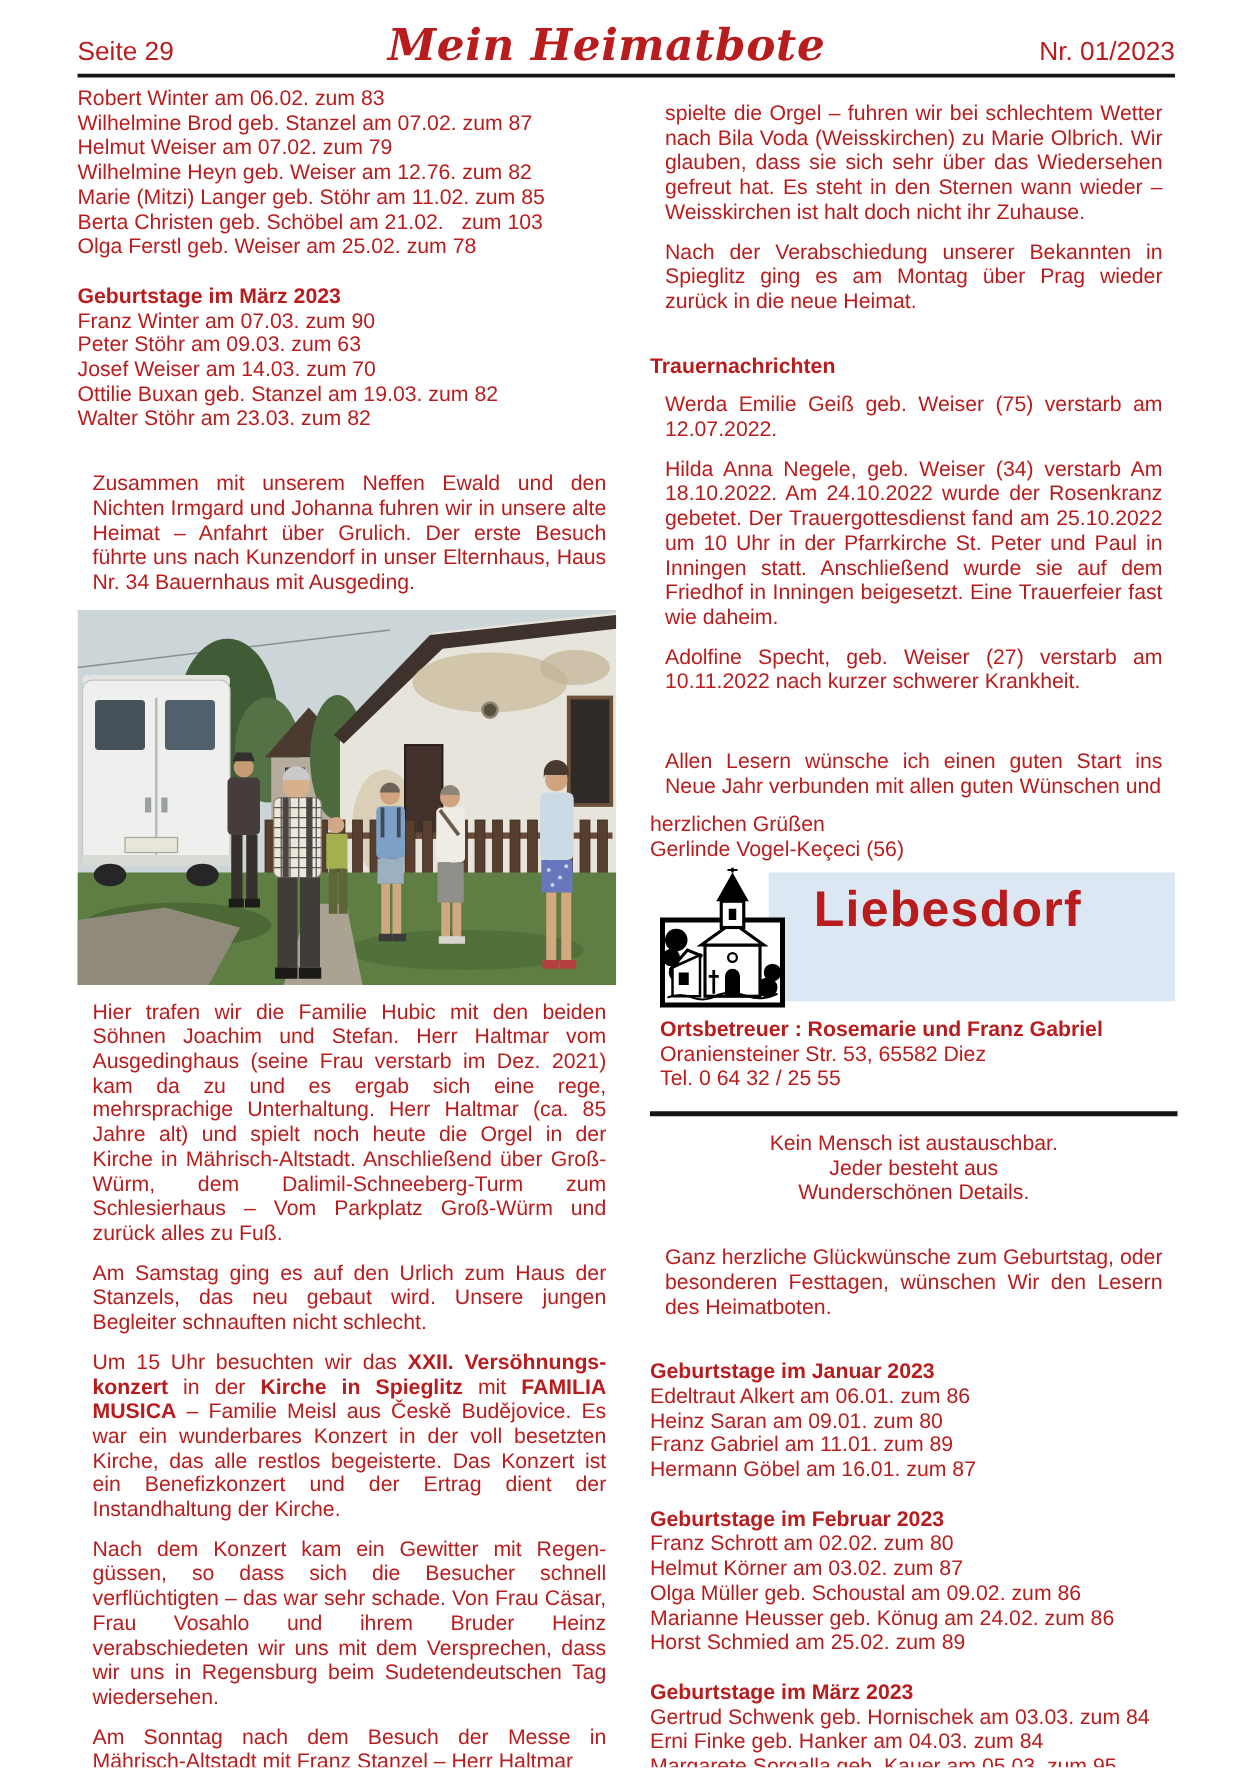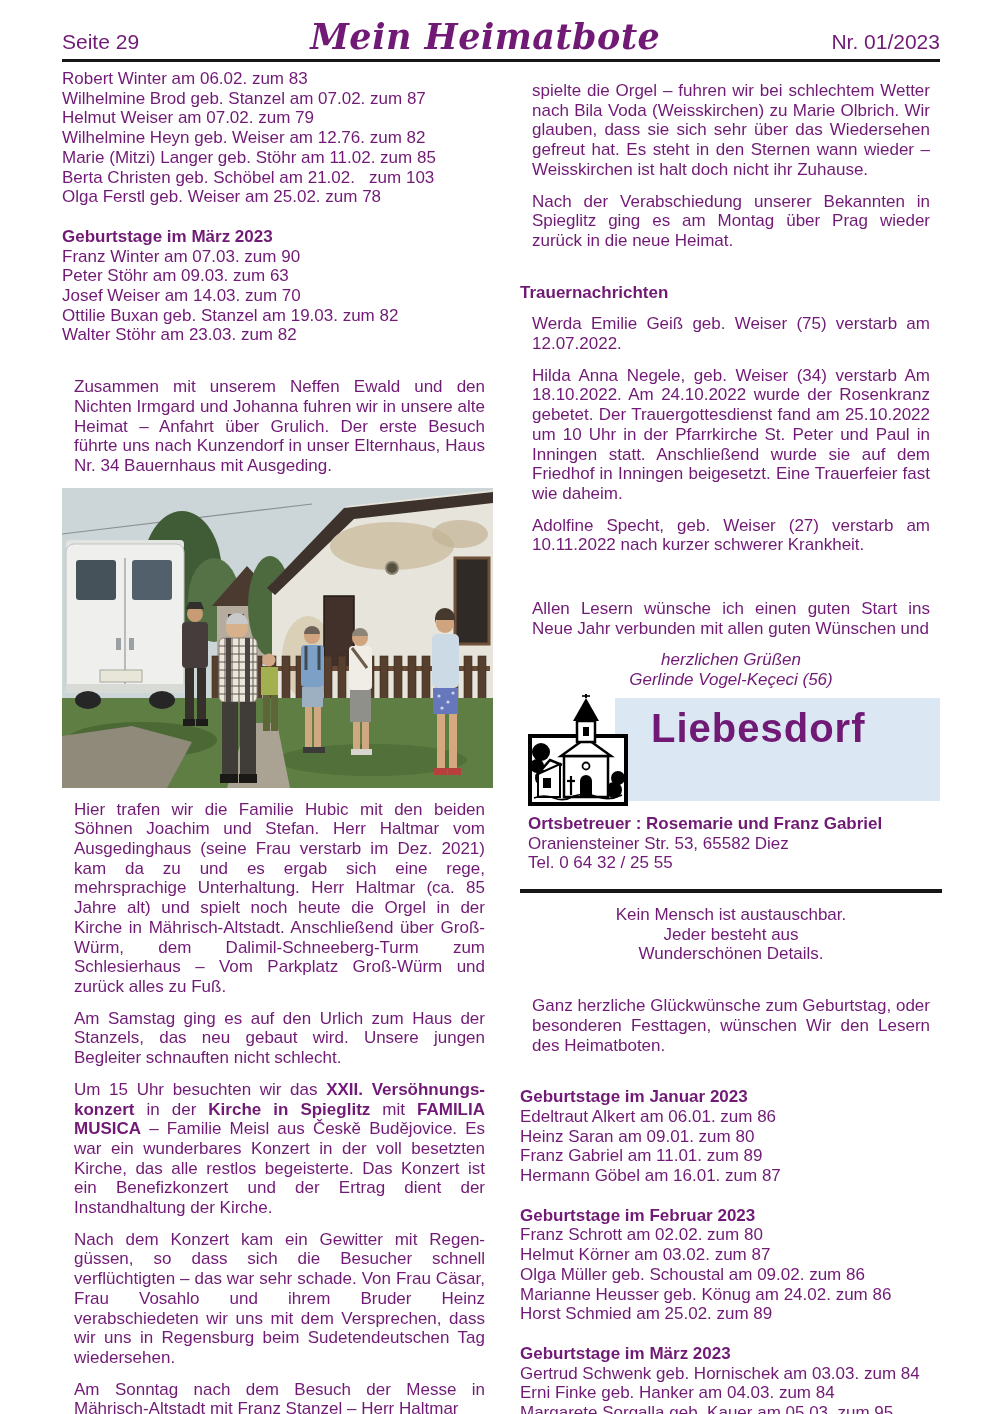--- a/index.html
+++ b/index.html
@@ -1,17 +1,17 @@
 <!DOCTYPE html>
 <html lang="de"><head>
 <meta charset="utf-8">
 <style>
   html,body{margin:0;padding:0;background:#ffffff;}
   .page{position:relative;width:1000px;height:1414px;box-sizing:border-box;
-    padding:20px 60px 0 62px;background:#fff;color:#701a75;
+    padding:20px 60px 0 62px;background:#fff;color:#b91c1c;
     font-family:"Liberation Sans",sans-serif;font-size:17px;line-height:19.7px;overflow:hidden;}
   .hdr{display:flex;justify-content:space-between;align-items:flex-end;
     border-bottom:3px solid #161616;padding-bottom:5px;}
   .hdr .side{font-size:21px;line-height:24px;}
   .hdr .ttl{font-family:"DejaVu Serif",serif;font-weight:bold;font-style:italic;
     font-size:35px;line-height:34px;letter-spacing:.5px;}
   .cols{display:flex;gap:23px;padding-top:7px;}
   .colL{width:435px;flex:none;}
   .colR{width:422px;flex:none;}
   p.j{margin:12px;text-align:justify;}
@@ -20,21 +20,21 @@
   .gap{height:20px;}
   .photo{width:431px;height:300px;margin:3px 0 6px;}
   .photo svg{display:block;width:431px;height:300px;}
   .vblock{position:relative;height:116px;margin:4px 0 4px;}
   .vbox{position:absolute;left:95px;right:2px;top:4px;height:103px;background:#dbe8f4;}
   .vbox .vname{font-size:40px;line-height:44px;font-weight:bold;padding:8px 0 0 36px;letter-spacing:1px;}
   .church{position:absolute;left:6px;top:0;width:104px;height:114px;}
   .orts{padding-left:8px;}
   .rule{height:4px;background:#161616;margin:16px 0 12px;}
   .quote{text-align:center;margin:0;}
-  .sig{text-align:center;font-style:italic;margin:0;}
+  .sig{text-align:left;margin:0;}
 </style>
 </head>
 <body>
 
 <div class="page">
 
   <div class="hdr">
     <span class="side">Seite 29</span>
     <span class="ttl">Mein Heimatbote</span>
     <span class="side">Nr. 01/2023</span>

